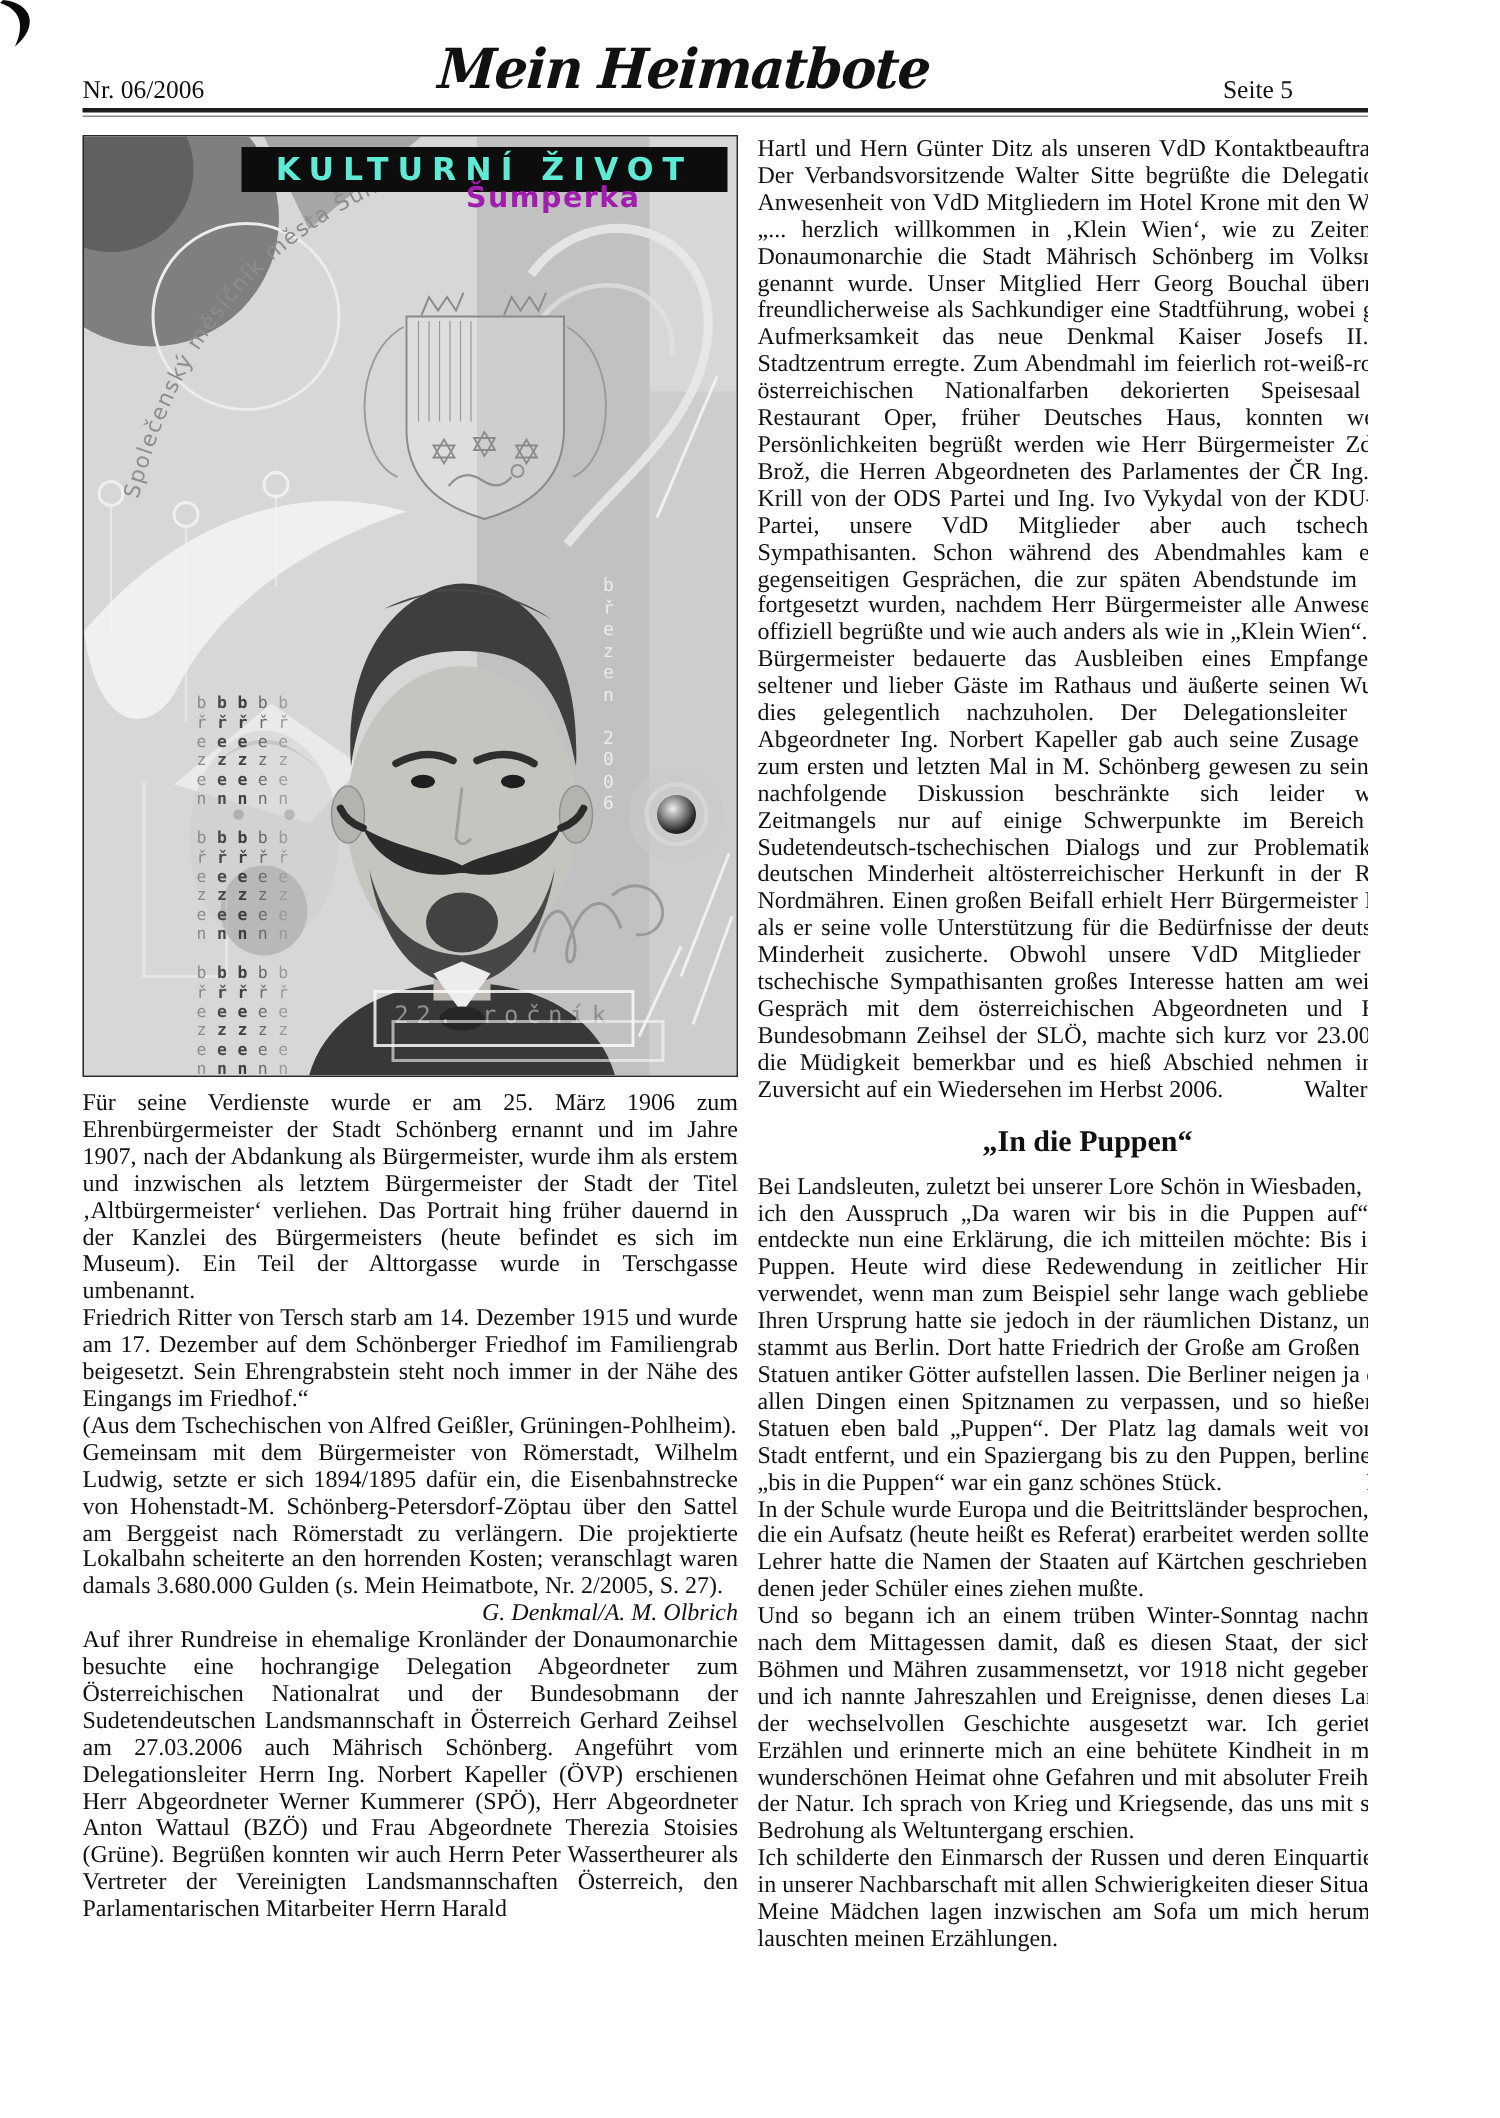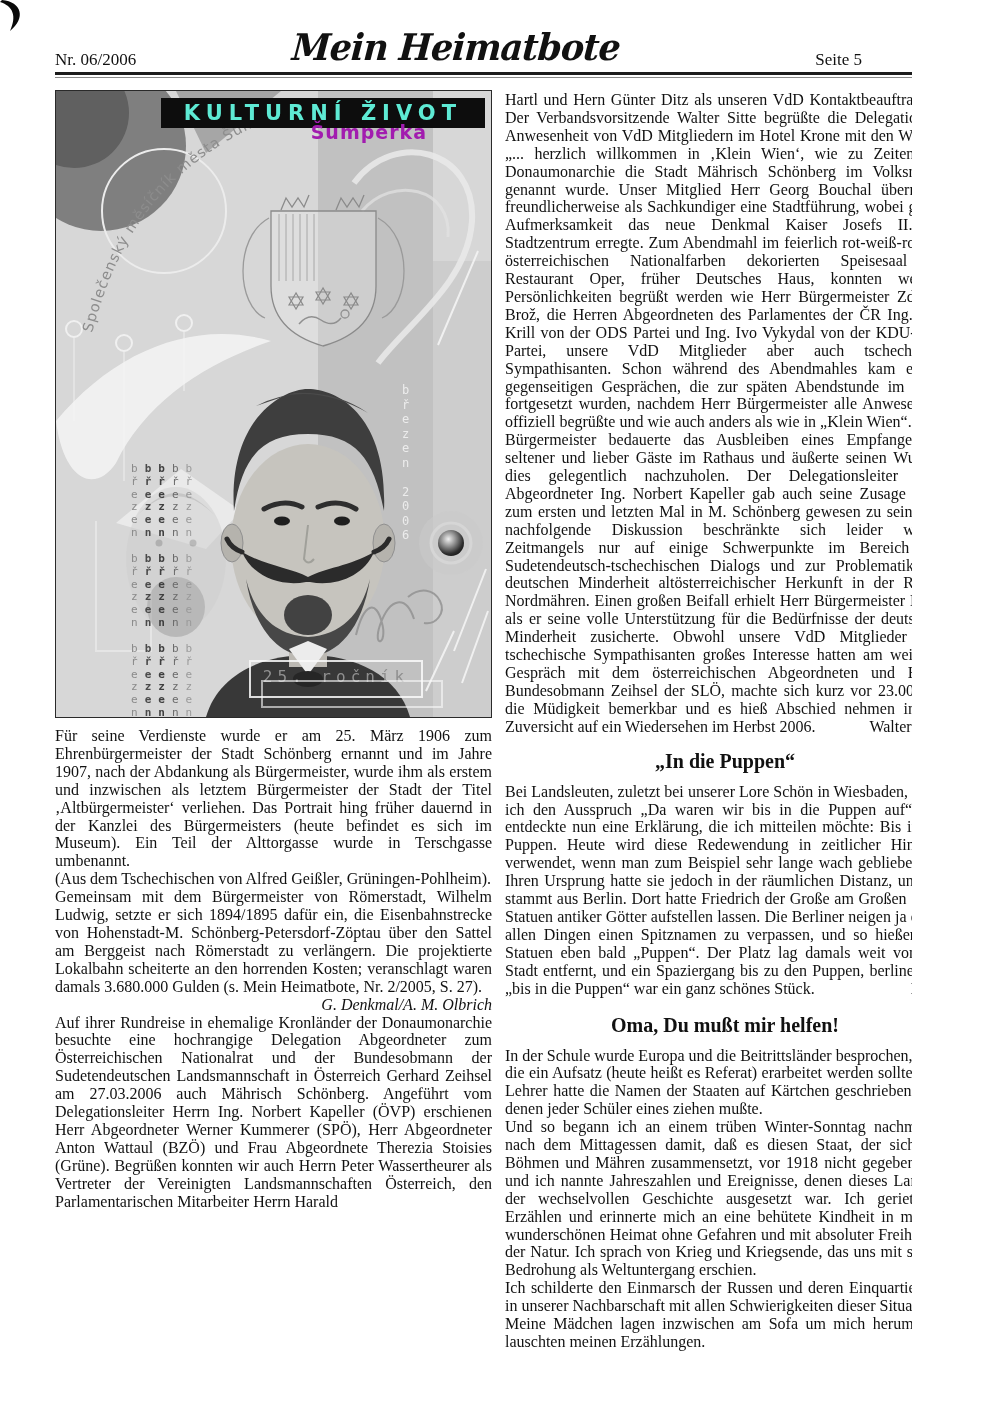--- a/index.html
+++ b/index.html
@@ -259,45 +259,45 @@
 z
 e
 n
  
 2
 0
 0
 6</div>
 
       <div class="edition-box">
-        <div class="edition-text">25. ročník</div>
+        <div class="edition-text">22. ročník</div>
       </div>
       <div class="edition-box2"></div>
     </div>
 
     <p class="body-p">Für seine Verdienste wurde er am 25. März 1906 zum Ehrenbürgermeister der Stadt Schönberg ernannt und im Jahre 1907, nach der Abdankung als Bürgermeister, wurde ihm als erstem und inzwischen als letztem Bürgermeister der Stadt der Titel ‚Altbürgermeister‘ verliehen. Das Portrait hing früher dauernd in der Kanzlei des Bürgermeisters (heute befindet es sich im Museum). Ein Teil der Alttorgasse wurde in Terschgasse umbenannt.</p>
+    <p class="body-p">Friedrich Ritter von Tersch starb am 14. Dezember 1915 und wurde am 17. Dezember auf dem Schönberger Friedhof im Familiengrab beigesetzt. Sein Ehrengrabstein steht noch immer in der Nähe des Eingangs im Friedhof.“</p>
     <p class="body-p">(Aus dem Tschechischen von Alfred Geißler, Grüningen-Pohlheim).</p>
     <p class="body-p">Gemeinsam mit dem Bürgermeister von Römerstadt, Wilhelm Ludwig, setzte er sich 1894/1895 dafür ein, die Eisenbahnstrecke von Hohenstadt-M. Schönberg-Petersdorf-Zöptau über den Sattel am Berggeist nach Römerstadt zu verlängern. Die projektierte Lokalbahn scheiterte an den horrenden Kosten; veranschlagt waren damals 3.680.000 Gulden (s. Mein Heimatbote, Nr. 2/2005, S. 27).</p>
     <p class="byline-right">G. Denkmal/A. M. Olbrich</p>
 
     <p class="body-p">Auf ihrer Rundreise in ehemalige Kronländer der Donaumonarchie besuchte eine hochrangige Delegation Abgeordneter zum Österreichischen Nationalrat und der Bundesobmann der Sudetendeutschen Landsmannschaft in Österreich Gerhard Zeihsel am 27.03.2006 auch Mährisch Schönberg. Angeführt vom Delegationsleiter Herrn Ing. Norbert Kapeller (ÖVP) erschienen Herr Abgeordneter Werner Kummerer (SPÖ), Herr Abgeordneter Anton Wattaul (BZÖ) und Frau Abgeordnete Therezia Stoisies (Grüne). Begrüßen konnten wir auch Herrn Peter Wassertheurer als Vertreter der Vereinigten Landsmannschaften Österreich, den Parlamentarischen Mitarbeiter Herrn Harald</p>
   </div>
 
   <div class="col col-right">
     <p class="body-p">
       <span>Hartl und Hern Günter Ditz als unseren VdD Kontaktbeauftragten. Der Verbandsvorsitzende Walter Sitte begrüßte die Delegation in Anwesenheit von VdD Mitgliedern im Hotel Krone mit den Worten „... herzlich willkommen in ‚Klein Wien‘, wie zu Zeiten der Donaumonarchie die Stadt Mährisch Schönberg im Volksmund genannt wurde. Unser Mitglied Herr Georg Bouchal übernahm freundlicherweise als Sachkundiger eine Stadtführung, wobei große Aufmerksamkeit das neue Denkmal Kaiser Josefs II. im Stadtzentrum erregte. Zum Abendmahl im feierlich rot-weiß-rot der österreichischen Nationalfarben dekorierten Speisesaal im Restaurant Oper, früher Deutsches Haus, konnten weitere Persönlichkeiten begrüßt werden wie Herr Bürgermeister Zdeněk Brož, die Herren Abgeordneten des Parlamentes der ČR Ing. Petr Krill von der ODS Partei und Ing. Ivo Vykydal von der KDU-ČSL Partei, unsere VdD Mitglieder aber auch tschechische Sympathisanten. Schon während des Abendmahles kam es zu gegenseitigen Gesprächen, die zur späten Abendstunde im BGZ fortgesetzt wurden, nachdem Herr Bürgermeister alle Anwesenden offiziell begrüßte und wie auch anders als wie in „Klein Wien“. Herr Bürgermeister bedauerte das Ausbleiben eines Empfanges so seltener und lieber Gäste im Rathaus und äußerte seinen Wunsch dies gelegentlich nachzuholen. Der Delegationsleiter Herr Abgeordneter Ing. Norbert Kapeller gab auch seine Zusage nicht zum ersten und letzten Mal in M. Schönberg gewesen zu sein. Die nachfolgende Diskussion beschränkte sich leider wegen Zeitmangels nur auf einige Schwerpunkte im Bereich des Sudetendeutsch-tschechischen Dialogs und zur Problematik der deutschen Minderheit altösterreichischer Herkunft in der Regon Nordmähren. Einen großen Beifall erhielt Herr Bürgermeister Brož, als er seine volle Unterstützung für die Bedürfnisse der deutschen Minderheit zusicherte. Obwohl unsere VdD Mitglieder und tschechische Sympathisanten großes Interesse hatten am weiteren Gespräch mit dem österreichischen Abgeordneten und Herrn Bundesobmann Zeihsel der SLÖ, machte sich kurz vor 23.00 Uhr die Müdigkeit bemerkbar und es hieß Abschied nehmen in der Zuversicht auf ein Wiedersehen im Herbst 2006.</span>
       <span class="inline-byline">Walter Sitte</span>
     </p>
 
     <h2 class="art-heading" style="margin-top:13px;">„In die Puppen“</h2>
     <p class="body-p">
       <span>Bei Landsleuten, zuletzt bei unserer Lore Schön in Wiesbaden, hörte ich den Ausspruch „Da waren wir bis in die Puppen auf“. Ich entdeckte nun eine Erklärung, die ich mitteilen möchte: Bis in die Puppen. Heute wird diese Redewendung in zeitlicher Hinsicht verwendet, wenn man zum Beispiel sehr lange wach geblieben ist. Ihren Ursprung hatte sie jedoch in der räumlichen Distanz, und sie stammt aus Berlin. Dort hatte Friedrich der Große am Großen Stern Statuen antiker Götter aufstellen lassen. Die Berliner neigen ja dazu, allen Dingen einen Spitznamen zu verpassen, und so hießen die Statuen eben bald „Puppen“. Der Platz lag damals weit von der Stadt entfernt, und ein Spaziergang bis zu den Puppen, berlinerisch „bis in die Puppen“ war ein ganz schönes Stück.</span>
       <span class="inline-byline">K. R.</span>
     </p>
 
-    <h2 class="art-heading">Oma, Du mußt mir helfen!</h2>
     <p class="body-p">In der Schule wurde Europa und die Beitrittsländer besprochen, über die ein Aufsatz (heute heißt es Referat) erarbeitet werden sollte. Der Lehrer hatte die Namen der Staaten auf Kärtchen geschrieben, von denen jeder Schüler eines ziehen mußte.</p>
     <p class="body-p">Und so begann ich an einem trüben Winter-Sonntag nachmittag nach dem Mittagessen damit, daß es diesen Staat, der sich aus Böhmen und Mähren zusammensetzt, vor 1918 nicht gegeben hat, und ich nannte Jahreszahlen und Ereignisse, denen dieses Land in der wechselvollen Geschichte ausgesetzt war. Ich geriet ins Erzählen und erinnerte mich an eine behütete Kindheit in meiner wunderschönen Heimat ohne Gefahren und mit absoluter Freiheit in der Natur. Ich sprach von Krieg und Kriegsende, das uns mit seiner Bedrohung als Weltuntergang erschien.</p>
     <p class="body-p">Ich schilderte den Einmarsch der Russen und deren Einquartierung in unserer Nachbarschaft mit allen Schwierigkeiten dieser Situation.</p>
     <p class="body-p">Meine Mädchen lagen inzwischen am Sofa um mich herum und lauschten meinen Erzählungen.</p>
   </div>
 
 </div>
 
 </body></html>

